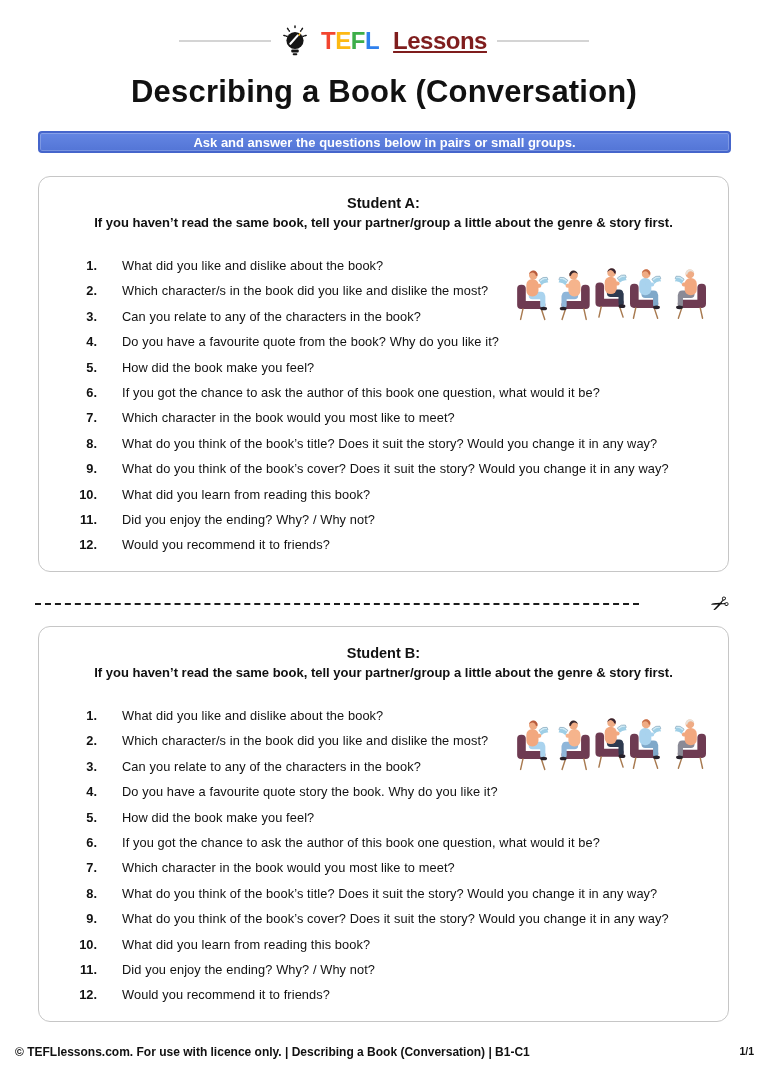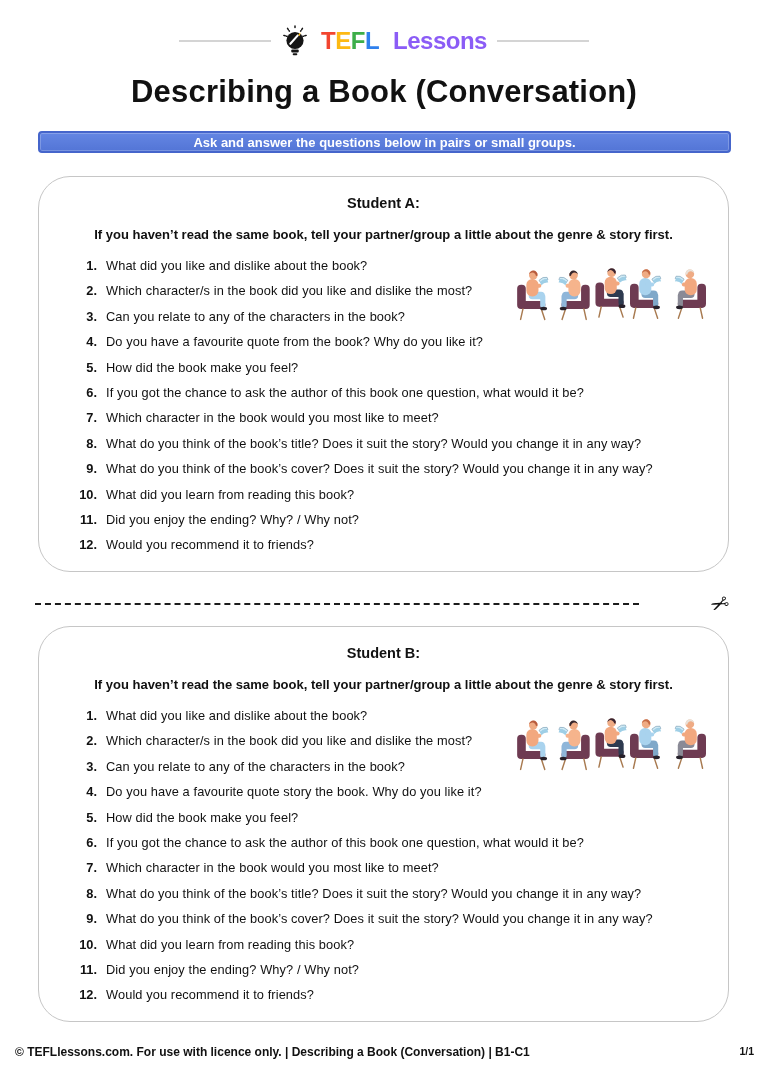--- a/index.html
+++ b/index.html
@@ -4,42 +4,42 @@
 <style>
   html,body{margin:0;padding:0;background:#ffffff;}
   body{width:768px;height:1087px;position:relative;font-family:"Liberation Sans",sans-serif;color:#111;overflow:hidden;}
 
   
   .logo-row{position:absolute;top:24px;left:0;width:768px;display:flex;align-items:center;justify-content:center;gap:10px;}
   .logo-line{width:92px;height:1.5px;background:#d4d4d4;}
   .logo-text{font-size:24px;font-weight:800;letter-spacing:-0.5px;display:flex;align-items:center;}
   .logo-text .lt{display:inline-block;}
   .lt-t{color:#f2452f;} .lt-e{color:#fdb913;} .lt-f{color:#3dae49;} .lt-l{color:#2f80ed;}
-  .logo-suffix{color:#8b5cf6;margin-left:14px;}
+  .logo-suffix{color:#7f1d1d;margin-left:14px;text-decoration:underline;}
   .bulb{width:28px;height:34px;margin-right:2px;}
 
   
   .page-title{position:absolute;top:74px;left:0;width:768px;text-align:center;font-size:31px;font-weight:800;letter-spacing:0.2px;}
   .banner{position:absolute;left:38px;top:131px;width:689px;height:18px;
     background:linear-gradient(#6486e3,#5375d6);border:2px solid #4565cb;border-radius:4px;
     box-shadow:inset 0 0 0 1px rgba(255,255,255,0.22);
     display:flex;align-items:center;justify-content:center;}
   .banner span{color:#fff;font-weight:700;font-size:13px;}
 
   
   .card{position:absolute;left:38px;width:689px;height:394px;background:#fff;
-    border:1.5px solid #c6c6c6;border-radius:32px;}
+    border:1.5px solid #c6c6c6;border-radius:12px;}
   .card-a{top:176px;}
   .card-b{top:626px;}
   .card-heading{position:absolute;top:18px;left:0;width:100%;text-align:center;font-size:14.5px;font-weight:700;}
-  .card-instruction{position:absolute;top:50px;left:0;width:100%;text-align:center;font-size:13px;font-weight:700;white-space:nowrap;}
+  .card-instruction{position:absolute;top:38px;left:0;width:100%;text-align:center;font-size:13px;font-weight:700;white-space:nowrap;}
   .q-list{position:absolute;top:81px;left:36px;right:14px;margin:0;padding:0;list-style:none;}
   .q-list li{display:grid;grid-template-columns:22px 1fr;column-gap:9px;align-items:baseline;height:25.4px;}
   .q-num{font-weight:700;font-size:12.8px;text-align:right;}
-  .q-text{font-size:12.8px;white-space:nowrap;letter-spacing:0.1px;}
+  .q-text{font-size:12.8px;white-space:nowrap;letter-spacing:0.1px;margin-left:16px;}
 
   .illo{position:absolute;top:88px;right:22px;width:190px;height:57px;}
 
   
   .cutline{position:absolute;top:603px;left:35px;width:604px;height:0;border-top:2.5px dashed #1b1b1b;}
   .scissors{position:absolute;top:588px;left:702px;width:34px;height:30px;font-size:22px;line-height:30px;text-align:center;
     display:inline-block;transform:rotate(155deg);color:#111;}
 
   
   .footer-left{position:absolute;top:1045px;left:15px;font-size:12px;font-weight:700;white-space:nowrap;}

